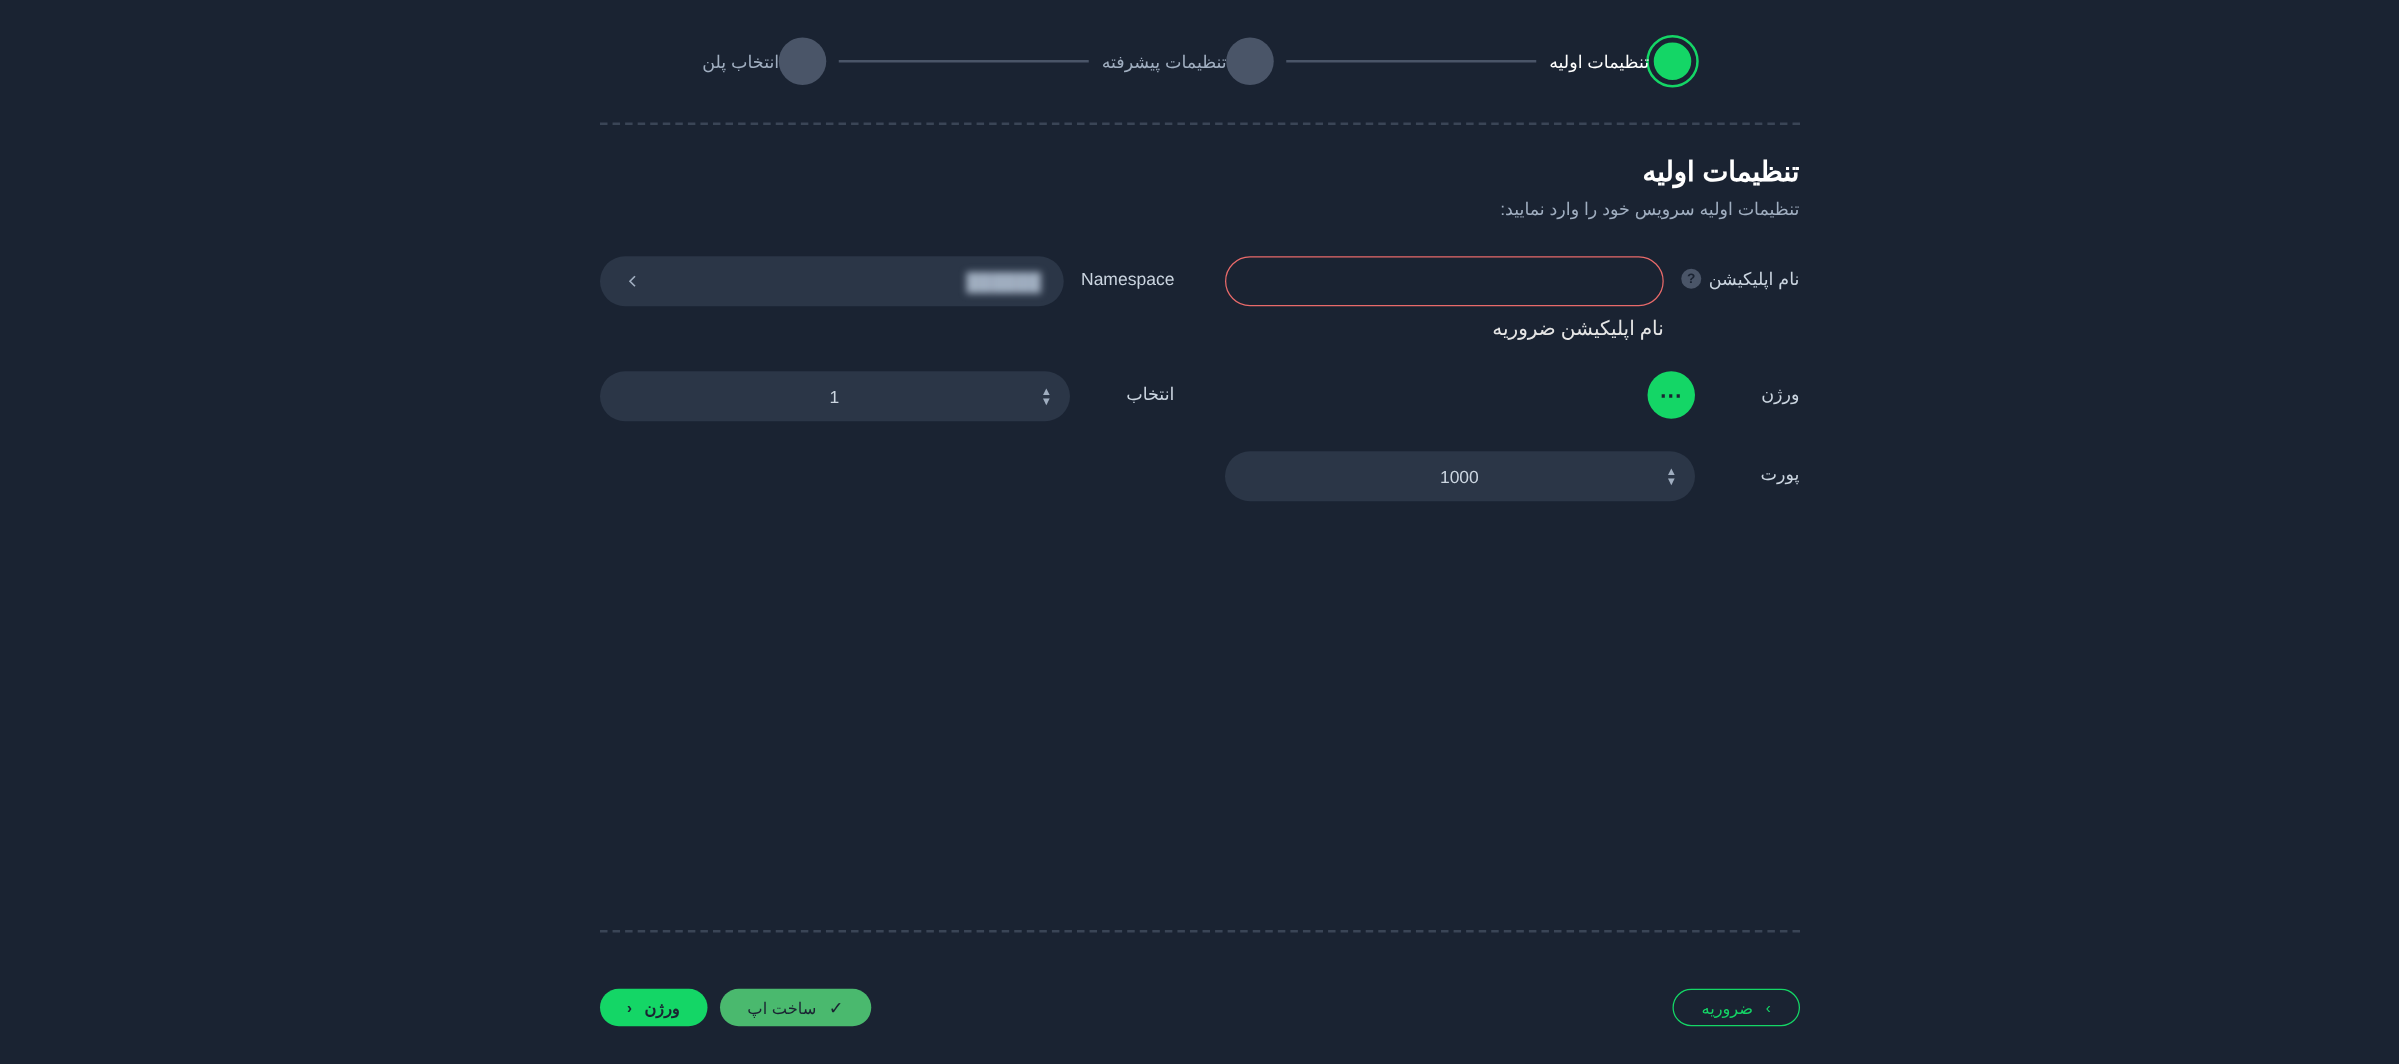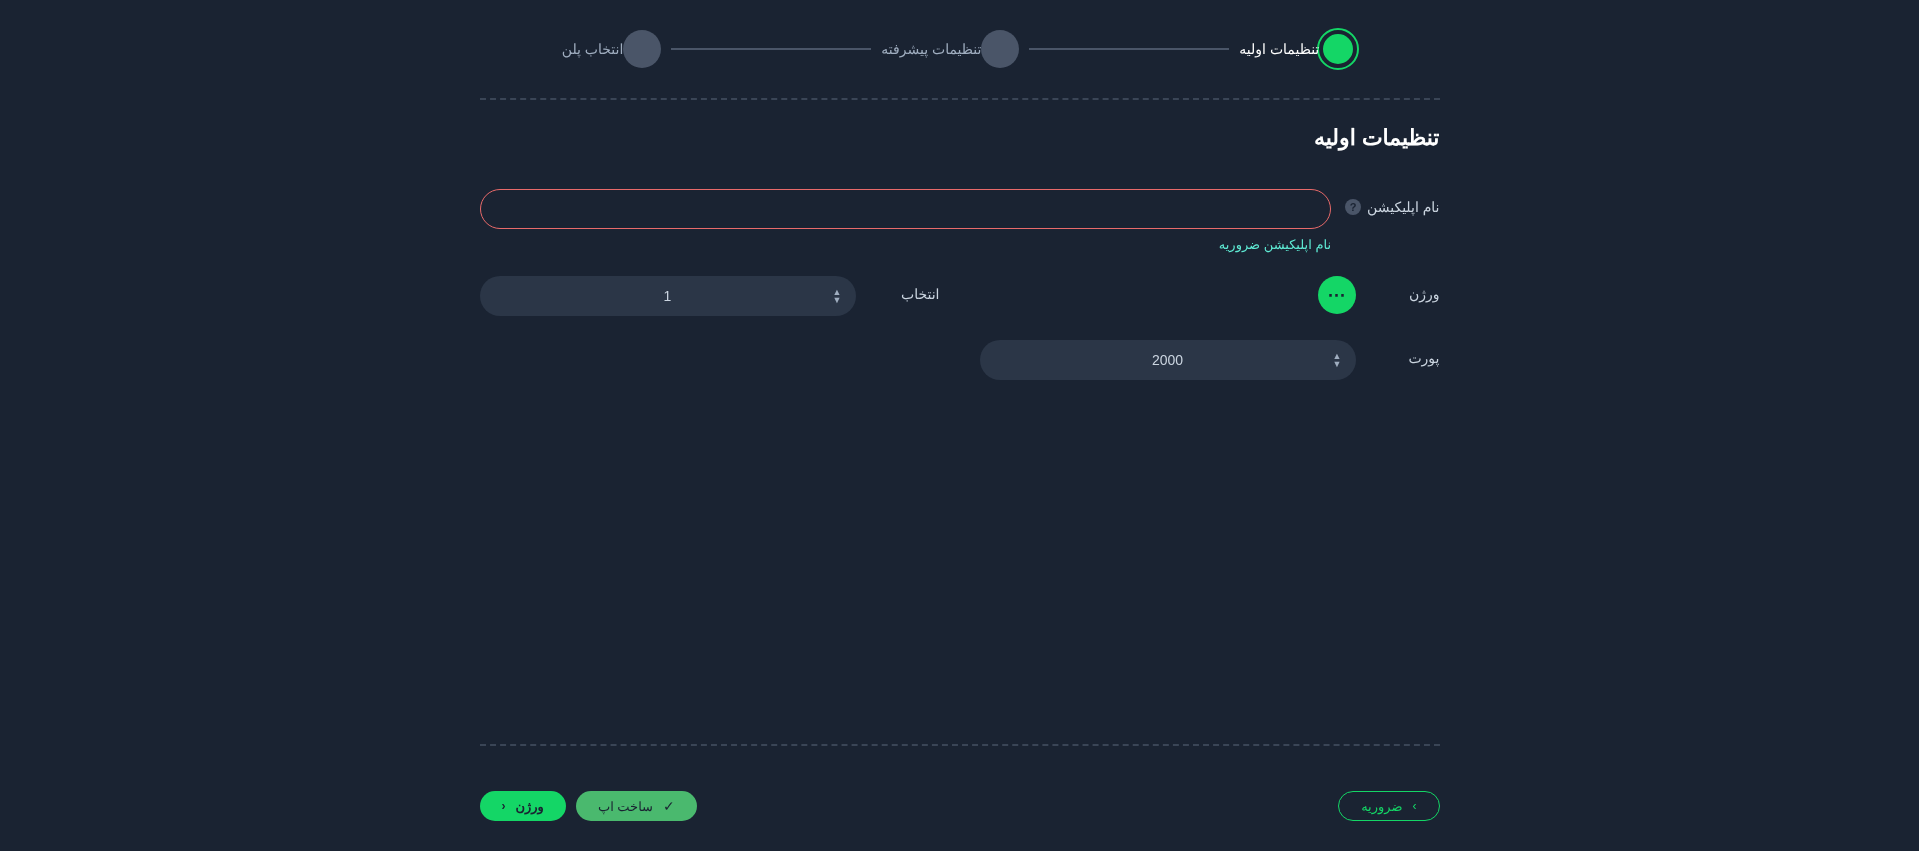--- a/index.html
+++ b/index.html
@@ -160,24 +160,25 @@
   direction: ltr;
   text-align: left;
 }
 
 .text-input.error {
   border-color: #e86a6a;
   background: #1a2332;
 }
 
 .error-msg {
-  color: #5eead4;
-  font-size: 13px;
+  color: #e5e5e5;
+  font-size: 16px;
   margin-top: 8px;
   text-align: right;
+  font-family: Liberation Serif, serif;
 }
 
 
 .dropdown {
   width: 100%;
   height: 40px;
   background: #2b3647;
   border-radius: 20px;
   padding: 0 18px;
   display: flex;
@@ -353,33 +354,47 @@
     <div class="step">
       <div class="step-circle"></div>
       <span class="step-label">انتخاب پلن</span>
     </div>
   </div>
 
   <hr class="divider">
 
   <div class="heading-block">
     <h2 class="heading-title">تنظیمات اولیه</h2>
+    <p class="heading-subtitle">تنظیمات اولیه سرویس خود را وارد نمایید:</p>
   </div>
 
   <div class="form-area">
 
     <div class="form-row">
       <div class="form-group">
         <div class="form-label">
           <span>نام اپلیکیشن</span>
           <span class="help-icon">?</span>
         </div>
         <div class="input-wrap">
           <input class="text-input error" type="text" value="" style="">
           <span class="error-msg">نام اپلیکیشن ضروریه</span>
+        </div>
+      </div>
+      <div class="form-group">
+        <div class="form-label">Namespace</div>
+        <div class="input-wrap">
+          <div class="dropdown">
+            <span class="chevron">
+              <svg viewBox="0 0 24 24" fill="none" stroke-width="2">
+                  <polyline points="15 18 9 12 15 6"></polyline>
+                </svg>
+            </span>
+            <span class="dropdown-text">██████</span>
+          </div>
         </div>
       </div>
     </div>
 
     <div class="form-row">
       <div class="form-group">
         <div class="form-label">ورژن</div>
         <div class="input-wrap">
           <div class="version-row">
             <button class="more-btn">⋯</button>
@@ -398,21 +413,21 @@
           </div>
         </div>
       </div>
     </div>
 
     <div class="form-row">
       <div class="form-group">
         <div class="form-label">پورت</div>
         <div class="input-wrap">
           <div class="number-input">
-            <span class="number-value">2000</span>
+            <span class="number-value">1000</span>
             <div class="number-stepper">
               <span class="step-arrow">▲</span>
               <span class="step-arrow">▼</span>
             </div>
           </div>
         </div>
       </div>
       <div class="form-group" style="visibility:hidden;">
         <div class="form-label"></div>
         <div class="input-wrap"></div>

